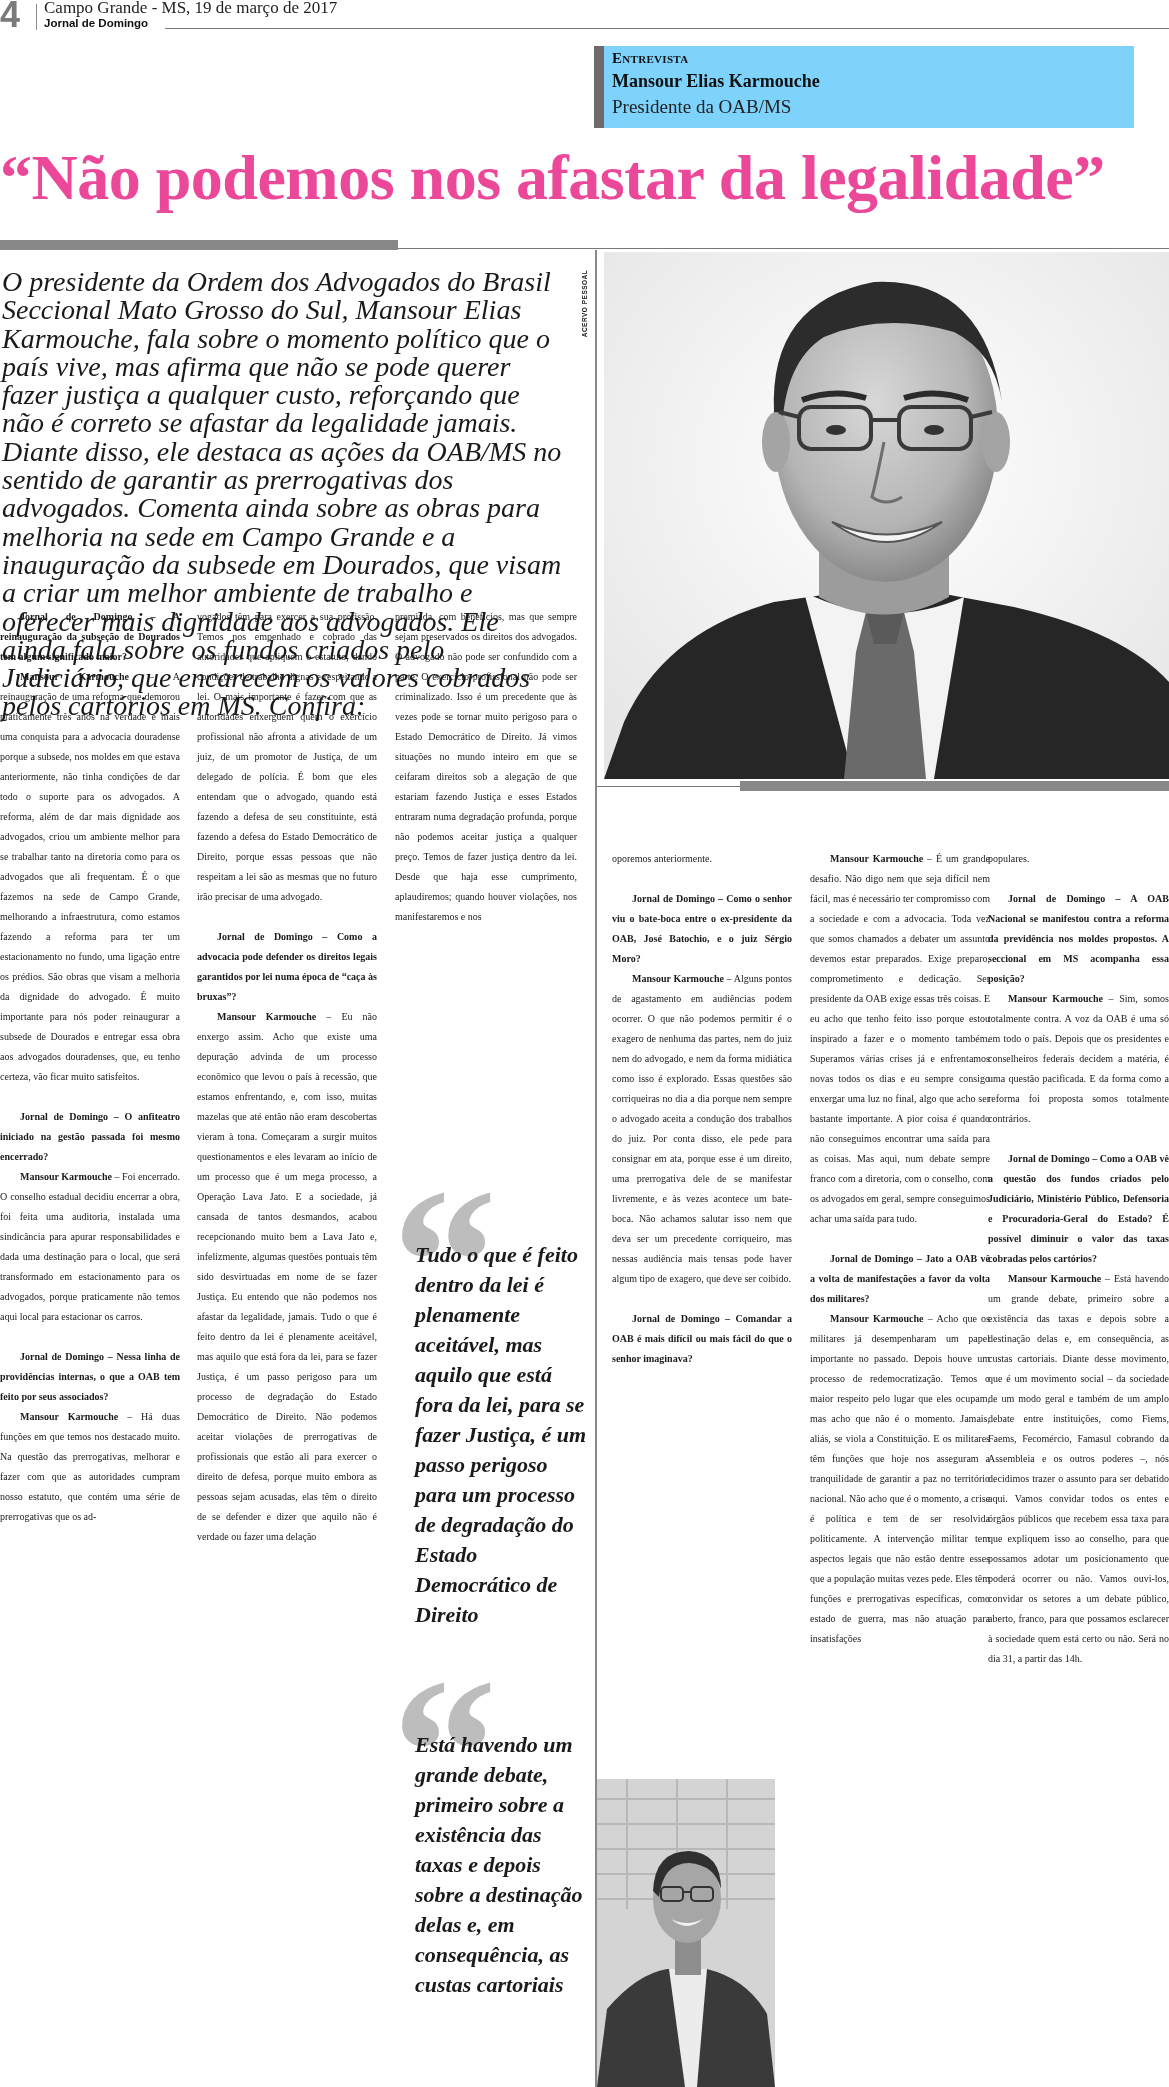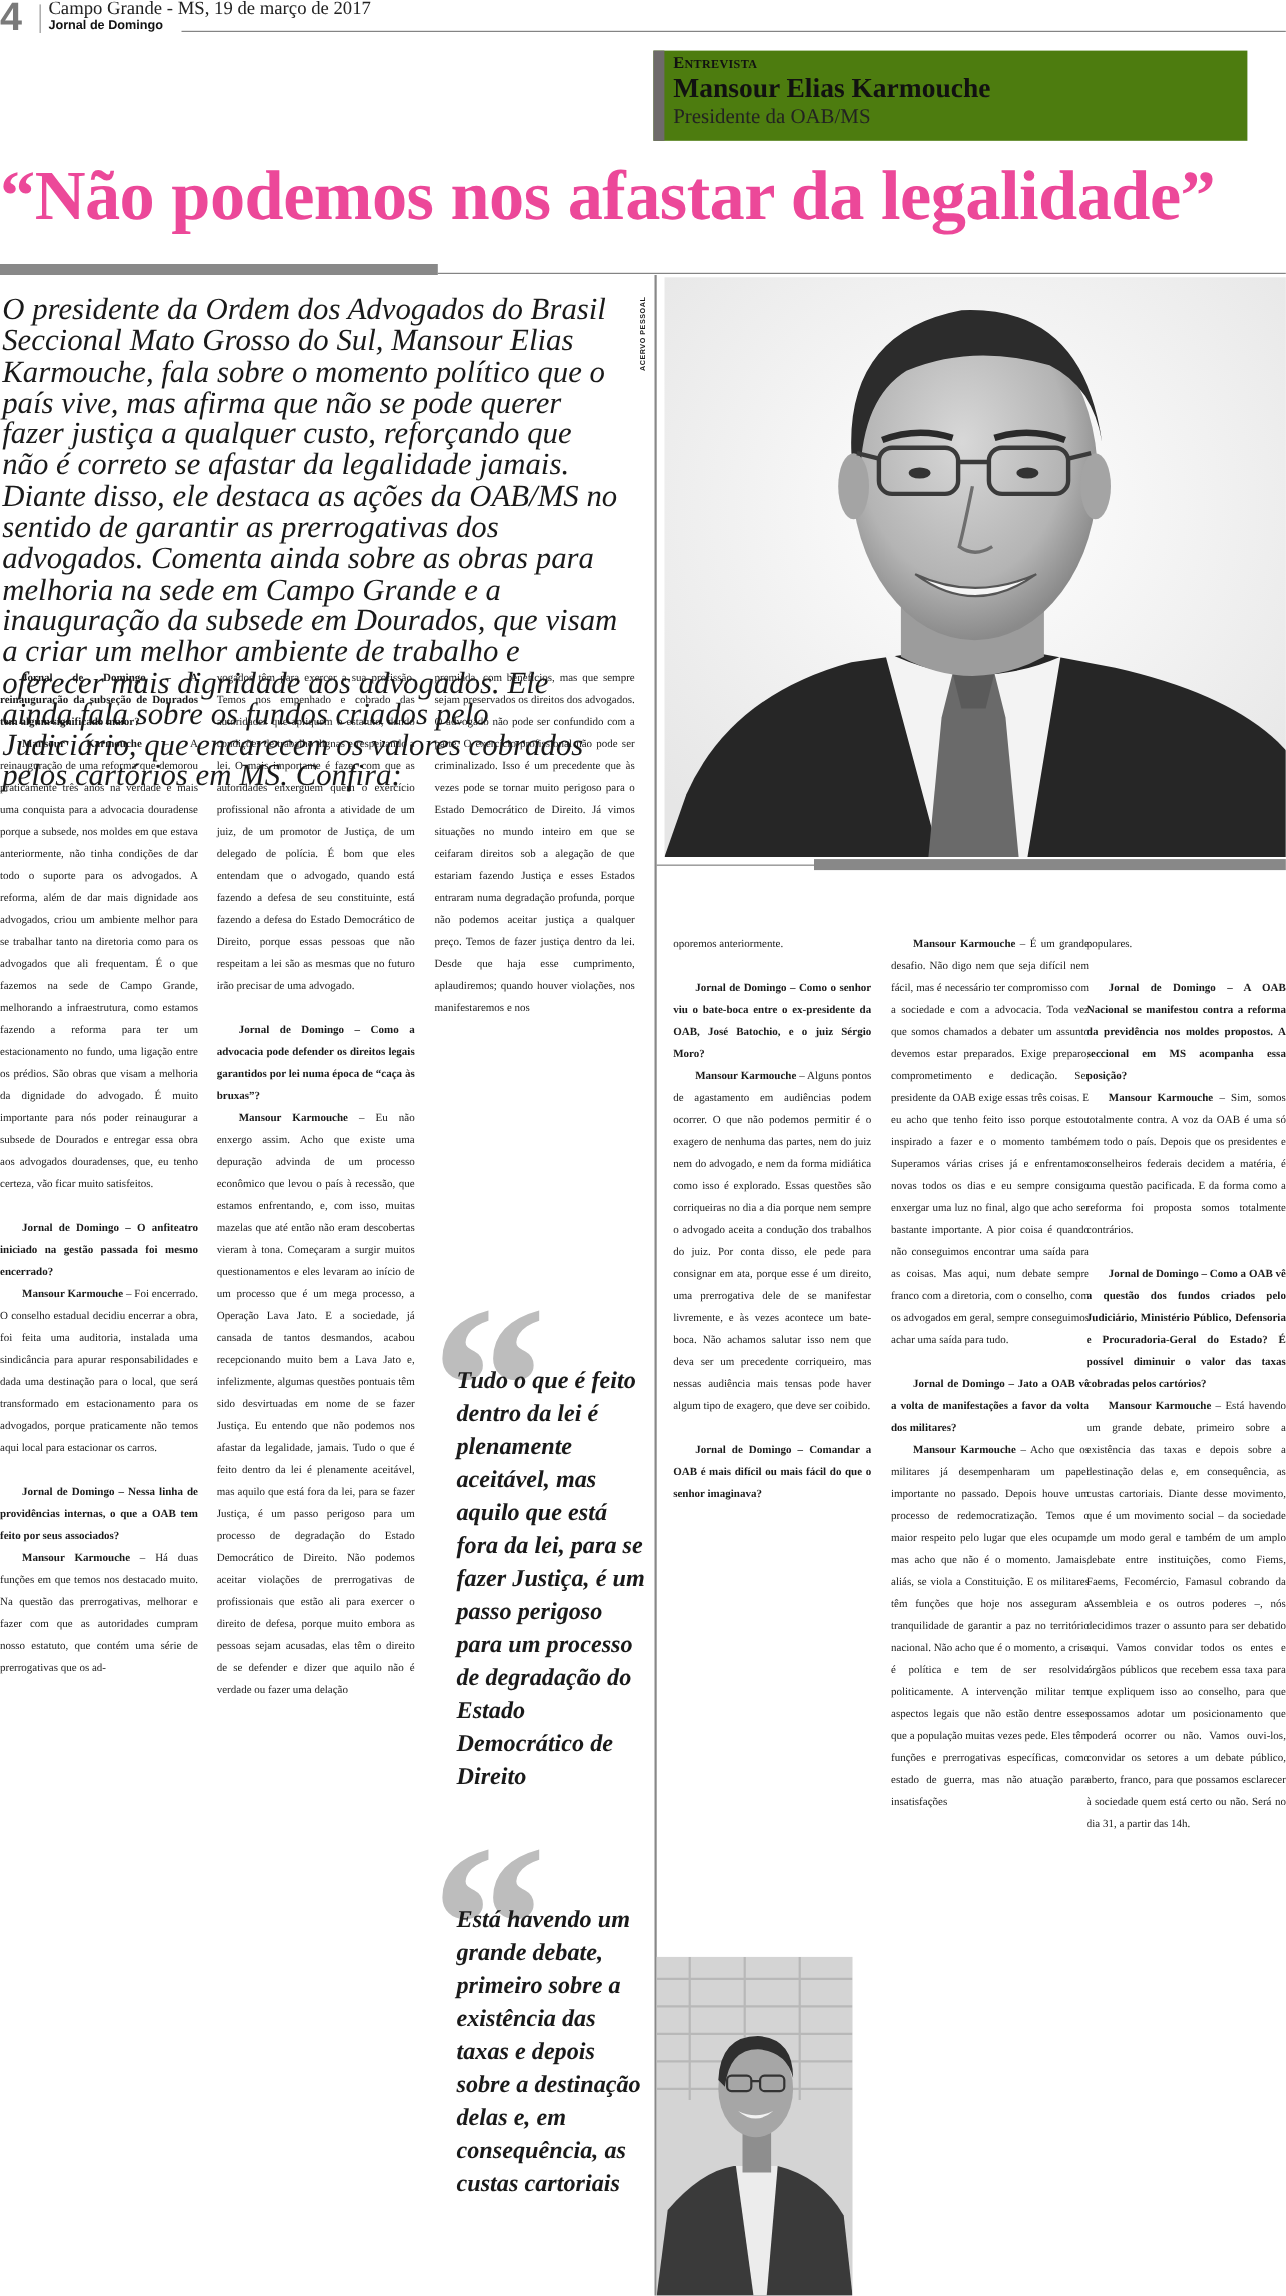--- a/index.html
+++ b/index.html
@@ -7,23 +7,23 @@
   body { position: relative; font-family: "Liberation Serif", "DejaVu Serif", serif; color: #1a1a1a; }
 
   
   .page-num { position: absolute; left: 0; top: -6px; font-family: "Liberation Sans", "DejaVu Sans", sans-serif; font-weight: 700; font-size: 36px; color: #7a7a7a; letter-spacing: -1px; }
   .hdr-divider { position: absolute; left: 36px; top: 4px; width: 1px; height: 26px; background: #8a8a8a; }
   .hdr-date { position: absolute; left: 44px; top: -2px; font-size: 17px; color: #222; }
   .hdr-paper { position: absolute; left: 44px; top: 17px; font-family: "Liberation Sans", "DejaVu Sans", sans-serif; font-weight: 700; font-size: 11.5px; color: #111; }
   .hdr-rule { position: absolute; left: 165px; right: 0; top: 28px; height: 1px; background: #777; }
 
   
-  .interview-box { position: absolute; left: 594px; top: 46px; width: 540px; height: 82px; background: #4d7c0f; border-left: 10px solid #6e6a6a; padding: 4px 0 0 8px; }
+  .interview-box { position: absolute; left: 594px; top: 46px; width: 540px; height: 82px; background: #7dd3fc; border-left: 10px solid #6e6a6a; padding: 4px 0 0 8px; }
   .ib-kicker { font-size: 15px; font-weight: 700; font-variant: small-caps; letter-spacing: 0.3px; color: #111; line-height: 17px; }
-  .ib-name { font-size: 25px; font-weight: 700; color: #111; line-height: 28px; }
+  .ib-name { font-size: 18px; font-weight: 700; color: #111; line-height: 28px; }
   .ib-role { font-size: 19px; color: #222; line-height: 24px; }
 
   
   .headline { position: absolute; left: 0; top: 138px; width: 1169px; font-size: 64px; font-weight: 700; color: #ec4899; white-space: nowrap; letter-spacing: -0.5px; line-height: 80px; }
   .headline-bar { position: absolute; left: 0; top: 240px; width: 398px; height: 10px; background: #888888; }
   .headline-rule { position: absolute; left: 398px; right: 0; top: 248px; height: 1px; background: #777; }
 
   
   .vsep { position: absolute; left: 595px; top: 250px; width: 2px; height: 1837px; background: #888; }
 

